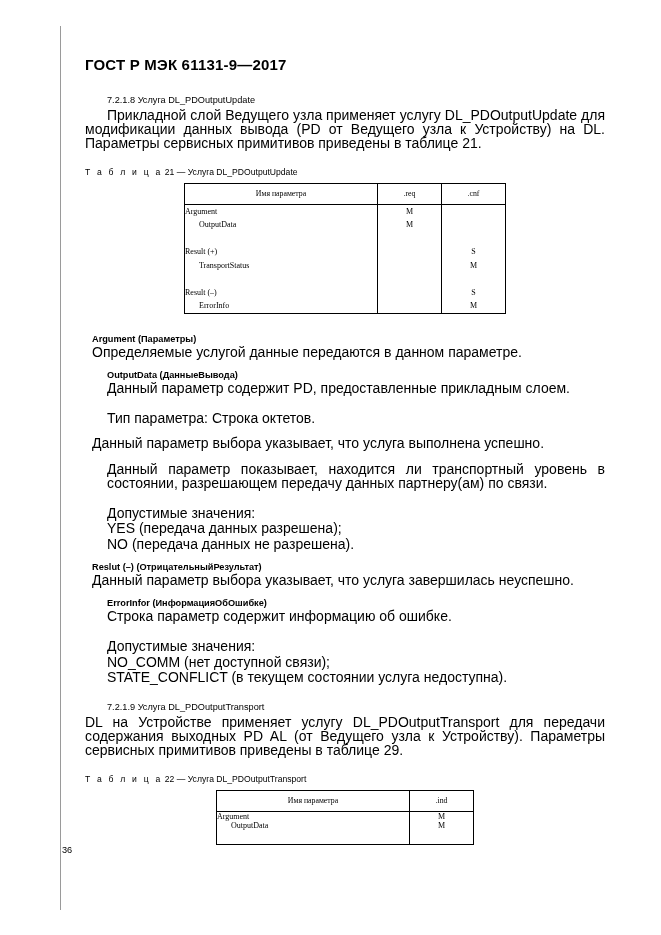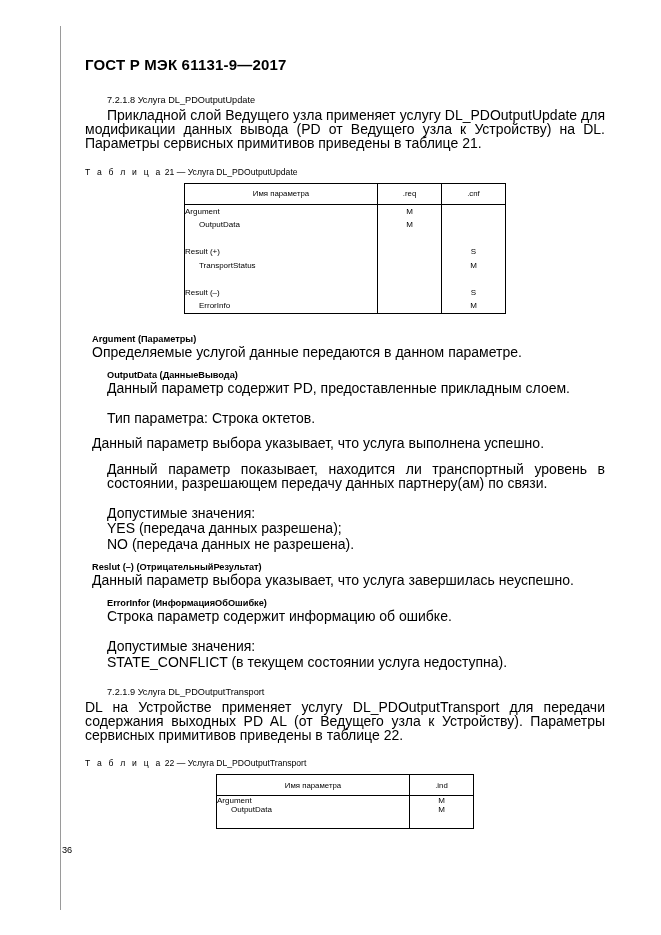--- a/index.html
+++ b/index.html
@@ -63,20 +63,21 @@
   }
   table.prim {
     border-collapse: collapse;
     font-size: 8px;
     margin: 0 auto;
   }
   table.prim td, table.prim th {
     border: 1px solid #000000;
     padding: 0;
     font-weight: normal;
+    font-family: Liberation Serif, serif;
   }
   table.prim .hdr td {
     text-align: center;
     height: 20px;
     font-size: 7.8px;
   }
   .c-name { width: 192px; }
   .c-req  { width: 63px; }
   .c-cnf  { width: 63px; }
   .cellpad {
@@ -206,28 +207,29 @@
       <div class="blk">
         <div class="term lvl1">Reslut (–) (ОтрицательныйРезультат)</div>
         <p class="desc">Данный параметр выбора указывает, что услуга завершилась неуспешно.</p>
       </div>
 
       <div class="blk">
         <div class="term lvl2">ErrorInfor (ИнформацияОбОшибке)</div>
         <p class="desc lvl2">Строка параметр содержит информацию об ошибке.</p>
         <p class="desc lvl2">&nbsp;</p>
         <p class="desc lvl2">Допустимые значения:</p>
+        <p class="desc lvl2">NO_COMM (нет доступной связи);</p>
         <p class="desc lvl2">STATE_CONFLICT (в текущем состоянии услуга недоступна).</p>
       </div>
 
     </div>
 
     <div class="sect2">
       <div class="sec-title">7.2.1.9 Услуга DL_PDOutputTransport</div>
-      <p>DL на Устройстве применяет услугу DL_PDOutputTransport для передачи содержания выходных PD AL (от Ведущего узла к Устройству). Параметры сервисных примитивов приведены в таблице 22.</p>
+      <p>DL на Устройстве применяет услугу DL_PDOutputTransport для передачи содержания выходных PD AL (от Ведущего узла к Устройству). Параметры сервисных примитивов приведены в таблице 29.</p>
     </div>
 
     <div class="table-caption">
       <span class="sp">Т а б л и ц а</span>
       <span>22</span>
       <span>— Услуга DL_PDOutputTransport</span>
     </div>
 
     <table class="prim">
       <tbody>

